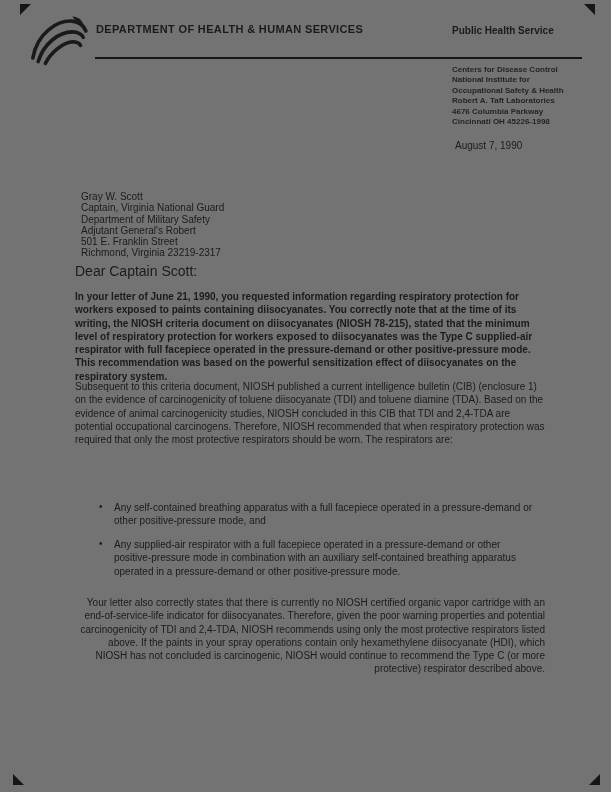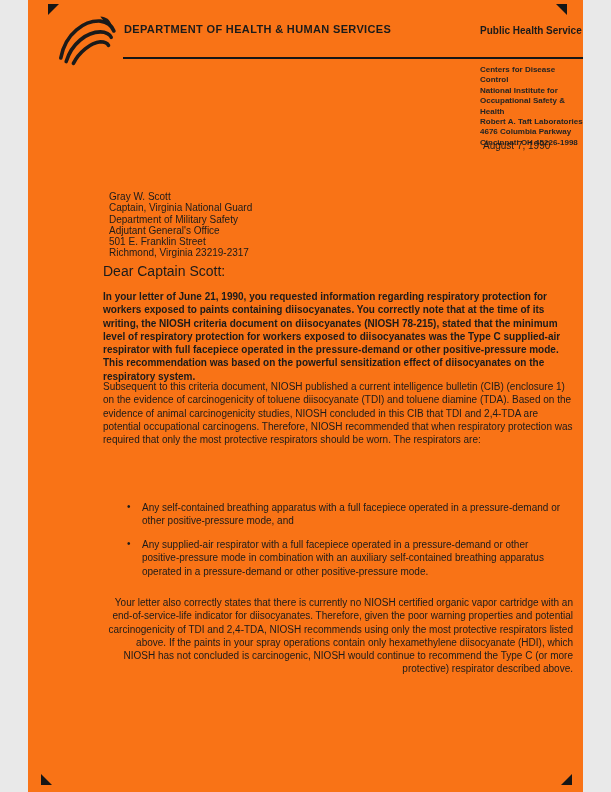--- a/index.html
+++ b/index.html
@@ -1,22 +1,22 @@
 <!DOCTYPE html>
 <html><head>
 <meta charset="utf-8">
 <style>
   * { box-sizing: border-box; }
   html, body { margin: 0; padding: 0; background: #e9e9e9; }
   .page {
     position: relative;
-    width: 555px;
+    width: 611px;
     height: 792px;
     margin: 0 auto;
-    background: #f97316;
+    background: #737373;
     font-family: "Liberation Sans", "DejaVu Sans", sans-serif;
     color: #1b1b1b;
     overflow: hidden;
   }
   .logo { position: absolute; left: 26px; top: 13px; width: 64px; height: 54px; }
   .letterhead-title {
     position: absolute; left: 96px; top: 23px;
     font-size: 11px; font-weight: bold; letter-spacing: 0.35px;
   }
   .phs-label {
@@ -90,21 +90,21 @@
     <div>4676 Columbia Parkway</div>
     <div>Cincinnati OH 45226-1998</div>
   </div>
 
   <div class="date-line">August 7, 1990</div>
 
   <div class="recipient-block">
     <div>Gray W. Scott</div>
     <div>Captain, Virginia National Guard</div>
     <div>Department of Military Safety</div>
-    <div>Adjutant General's Office</div>
+    <div>Adjutant General's Robert</div>
     <div>501 E. Franklin Street</div>
     <div>Richmond, Virginia  23219-2317</div>
   </div>
 
   <div class="salutation">Dear Captain Scott:</div>
 
   <div class="para p1">In your letter of June 21, 1990, you requested information regarding respiratory protection for workers exposed to paints containing diisocyanates. You correctly note that at the time of its writing, the NIOSH criteria document on diisocyanates (NIOSH 78-215), stated that the minimum level of respiratory protection for workers exposed to diisocyanates was the Type C supplied-air respirator with full facepiece operated in the pressure-demand or other positive-pressure mode. This recommendation was based on the powerful sensitization effect of diisocyanates on the respiratory system.</div>
   <div class="para p2">Subsequent to this criteria document, NIOSH published a current intelligence bulletin (CIB) (enclosure 1) on the evidence of carcinogenicity of toluene diisocyanate (TDI) and toluene diamine (TDA). Based on the evidence of animal carcinogenicity studies, NIOSH concluded in this CIB that TDI and 2,4-TDA are potential occupational carcinogens. Therefore, NIOSH recommended that when respiratory protection was required that only the most protective respirators should be worn. The respirators are:</div>
 
   <div class="bullet-item b1">

